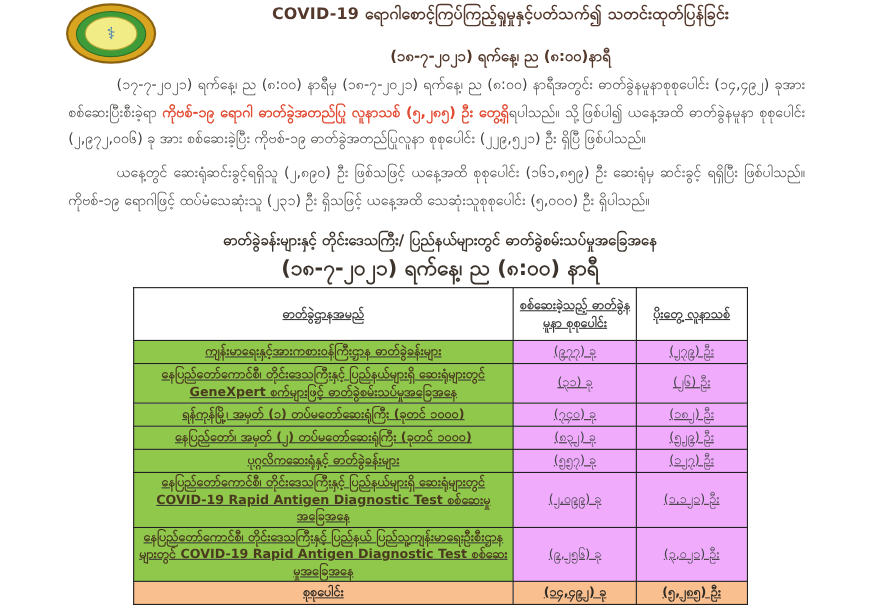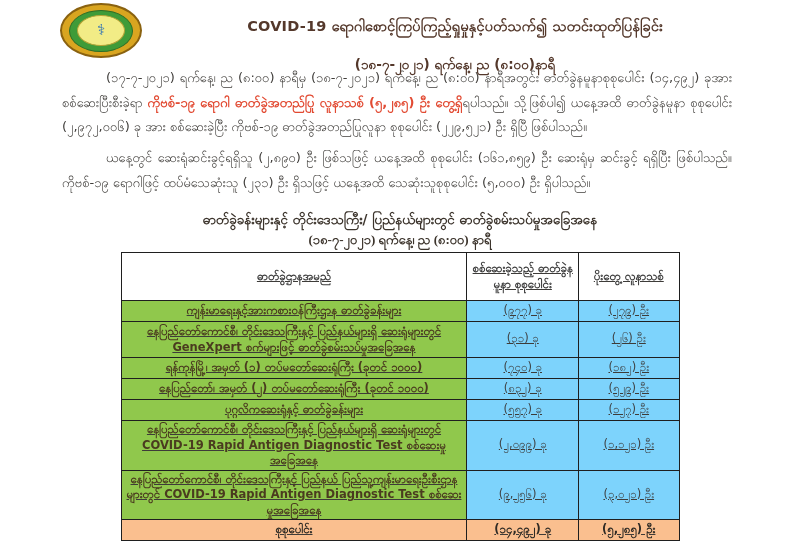--- a/index.html
+++ b/index.html
@@ -10,37 +10,37 @@
   
   .doc-header{position:relative;height:62px;}
   .logo{position:absolute;left:60px;top:3px;width:82px;height:55px;}
   .logo-ring{width:82px;height:55px;border-radius:50%;background:#d9a520;border:2px solid #8a6210;
     display:flex;align-items:center;justify-content:center;box-sizing:border-box;}
   .logo-green{width:62px;height:40px;border-radius:50%;background:#3f9b38;border:1px solid #2c6e27;
     display:flex;align-items:center;justify-content:center;}
   .logo-core{width:46px;height:29px;border-radius:50%;background:#f2ec86;border:1px solid #b7a437;
     display:flex;align-items:center;justify-content:center;}
   .logo-glyph{font-size:15px;line-height:1;color:#2a6fb8;}
-  .titles{padding:17px 40px 0 150px;text-align:center;font-weight:bold;color:#54382b;}
+  .titles{padding:3px 40px 0 150px;text-align:center;font-weight:bold;color:#54382b;}
   .t1{font-size:14.5px;letter-spacing:0.2px;}
   .t2{font-size:13.5px;margin-top:18px;}
   
   .bodytext{padding:4px 56px 0 62px;font-size:13px;line-height:1.9;text-align:justify;color:#403e3b;}
   .para{margin:0 12px 6px 0;text-indent:44px;}
   .red{color:#e24a32;font-weight:bold;}
   
   .tbl-title{ text-align:center;font-weight:bold;color:#3c342c;font-size:13.5px;line-height:1.5;margin-top:14px;}
-  .tbl-title .line2{font-size:13px;font-family:Liberation Serif, serif;}
+  .tbl-title .line2{font-size:19px;}
   
   table{width:559px;margin:3px auto 0 auto;border-collapse:collapse;table-layout:fixed;font-size:11.5px;text-decoration:underline;}
   col.c1{width:62%;} col.c2{width:20%;} col.c3{width:18%;}
   th,td{border:1px solid #1f1f1f;text-align:center;vertical-align:middle;padding:1px 4px;overflow:hidden;}
   thead th{background:#ffffff;color:#3b3b3b;font-weight:bold;line-height:1.35;font-size:11.5px;}
   td.name{background:#90c84c;color:#4a3b1f;font-weight:bold;line-height:1.35;}
-  td.val{background:#7dd3fc;color:#3f4345;}
+  td.val{background:#f0abfc;color:#3f4345;}
   tr.total td{background:#fabf8f;color:#2e2a24;font-weight:bold;}
   tr.r-sm{height:21px;margin-top:30px;} tr.r-md{height:36px;} tr.r-lg{height:46px;} tr.r-head{height:48px;}
 </style>
 </head>
 <body>
 
 <div class="page">
 
   <header class="doc-header">
     <div class="logo">

